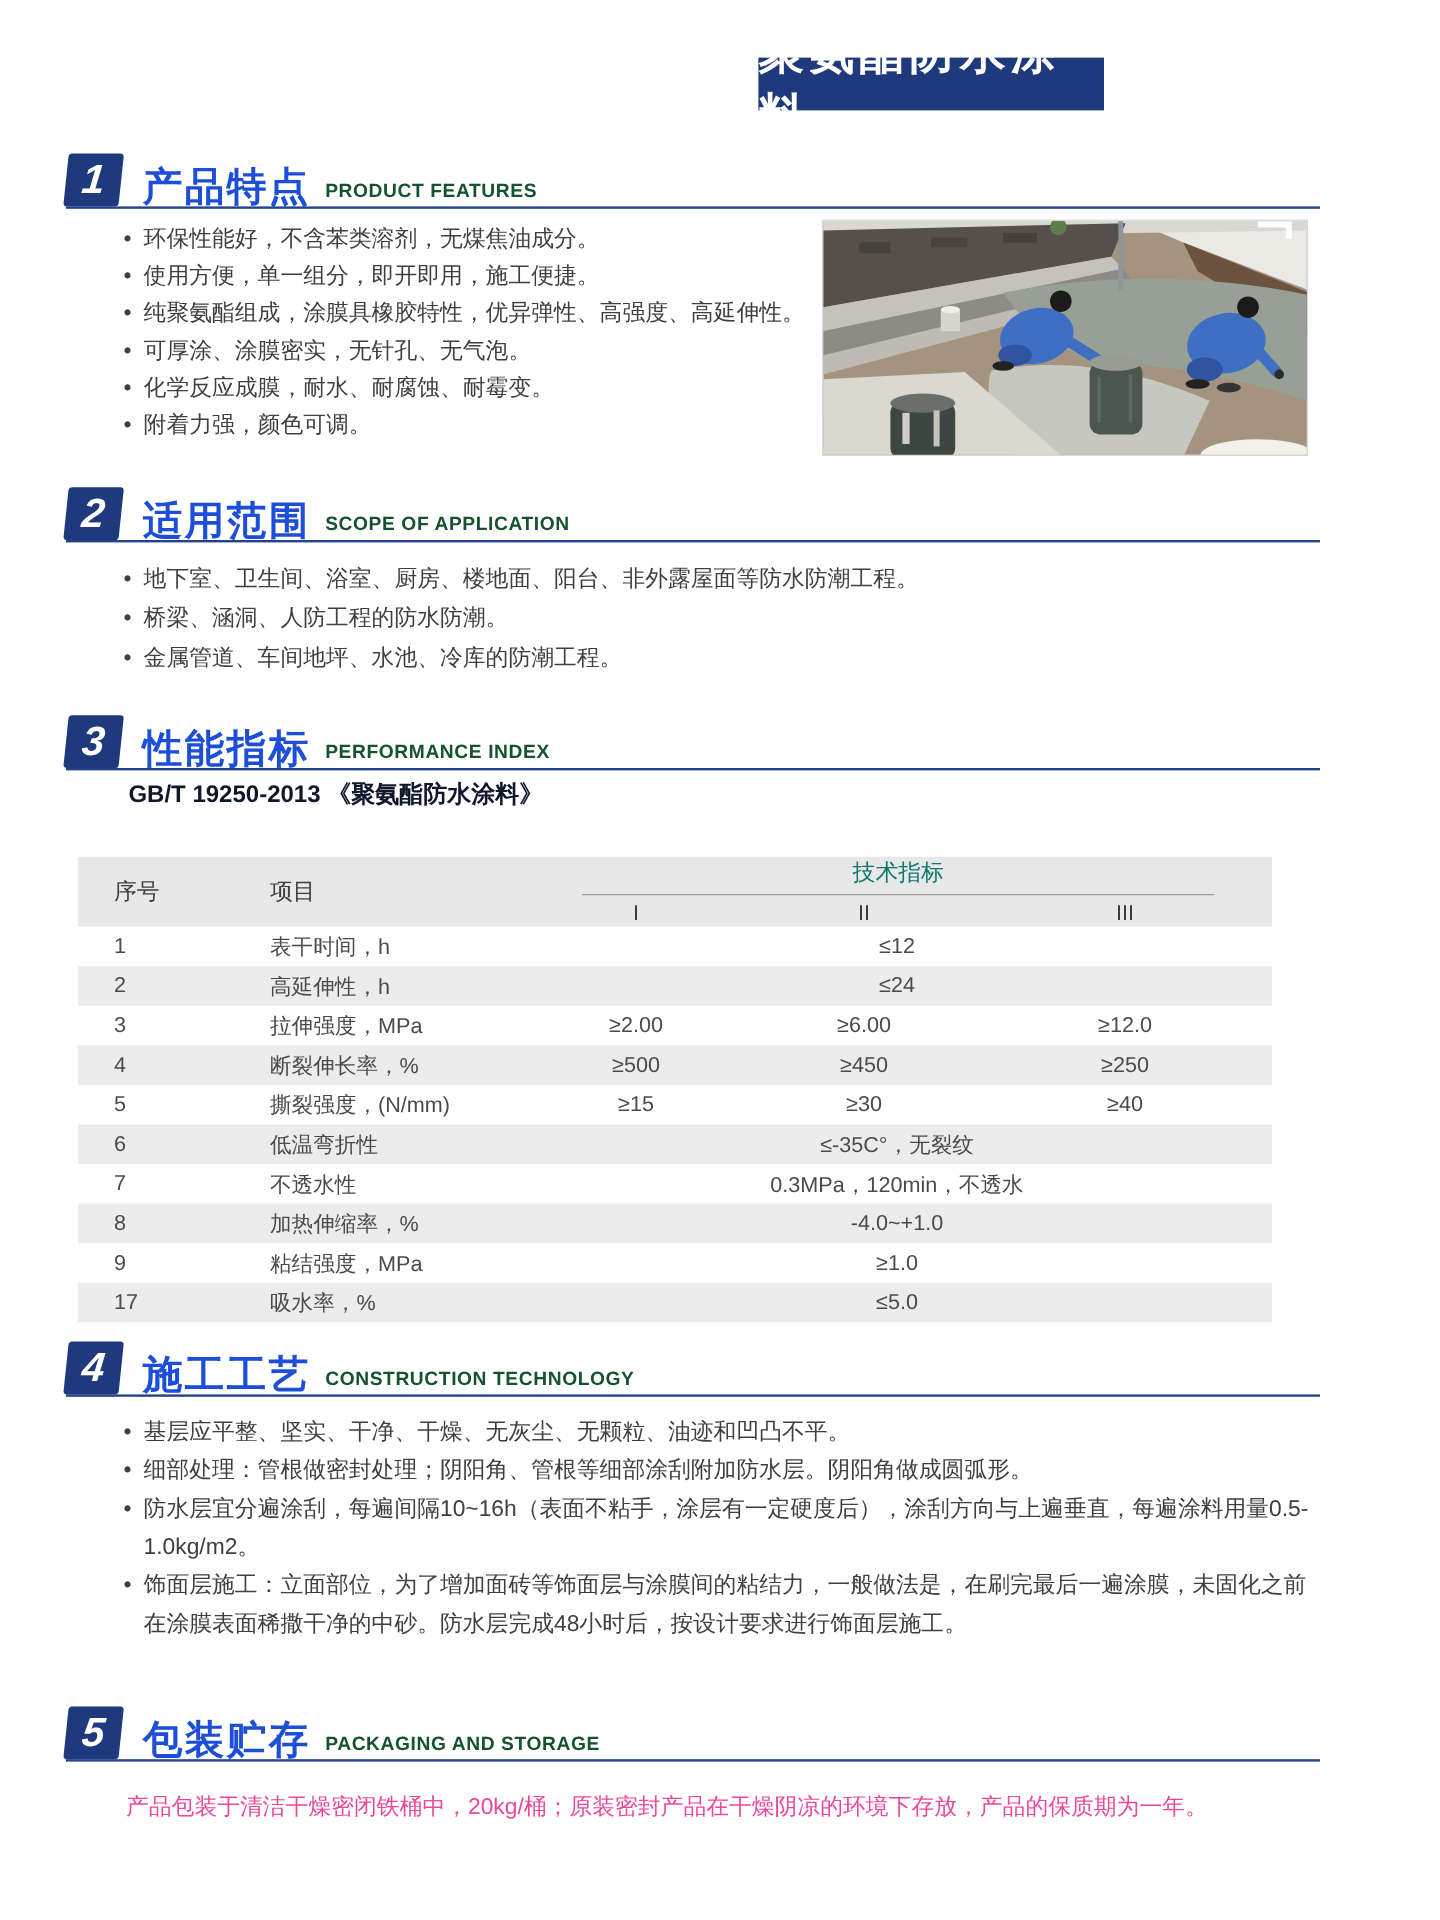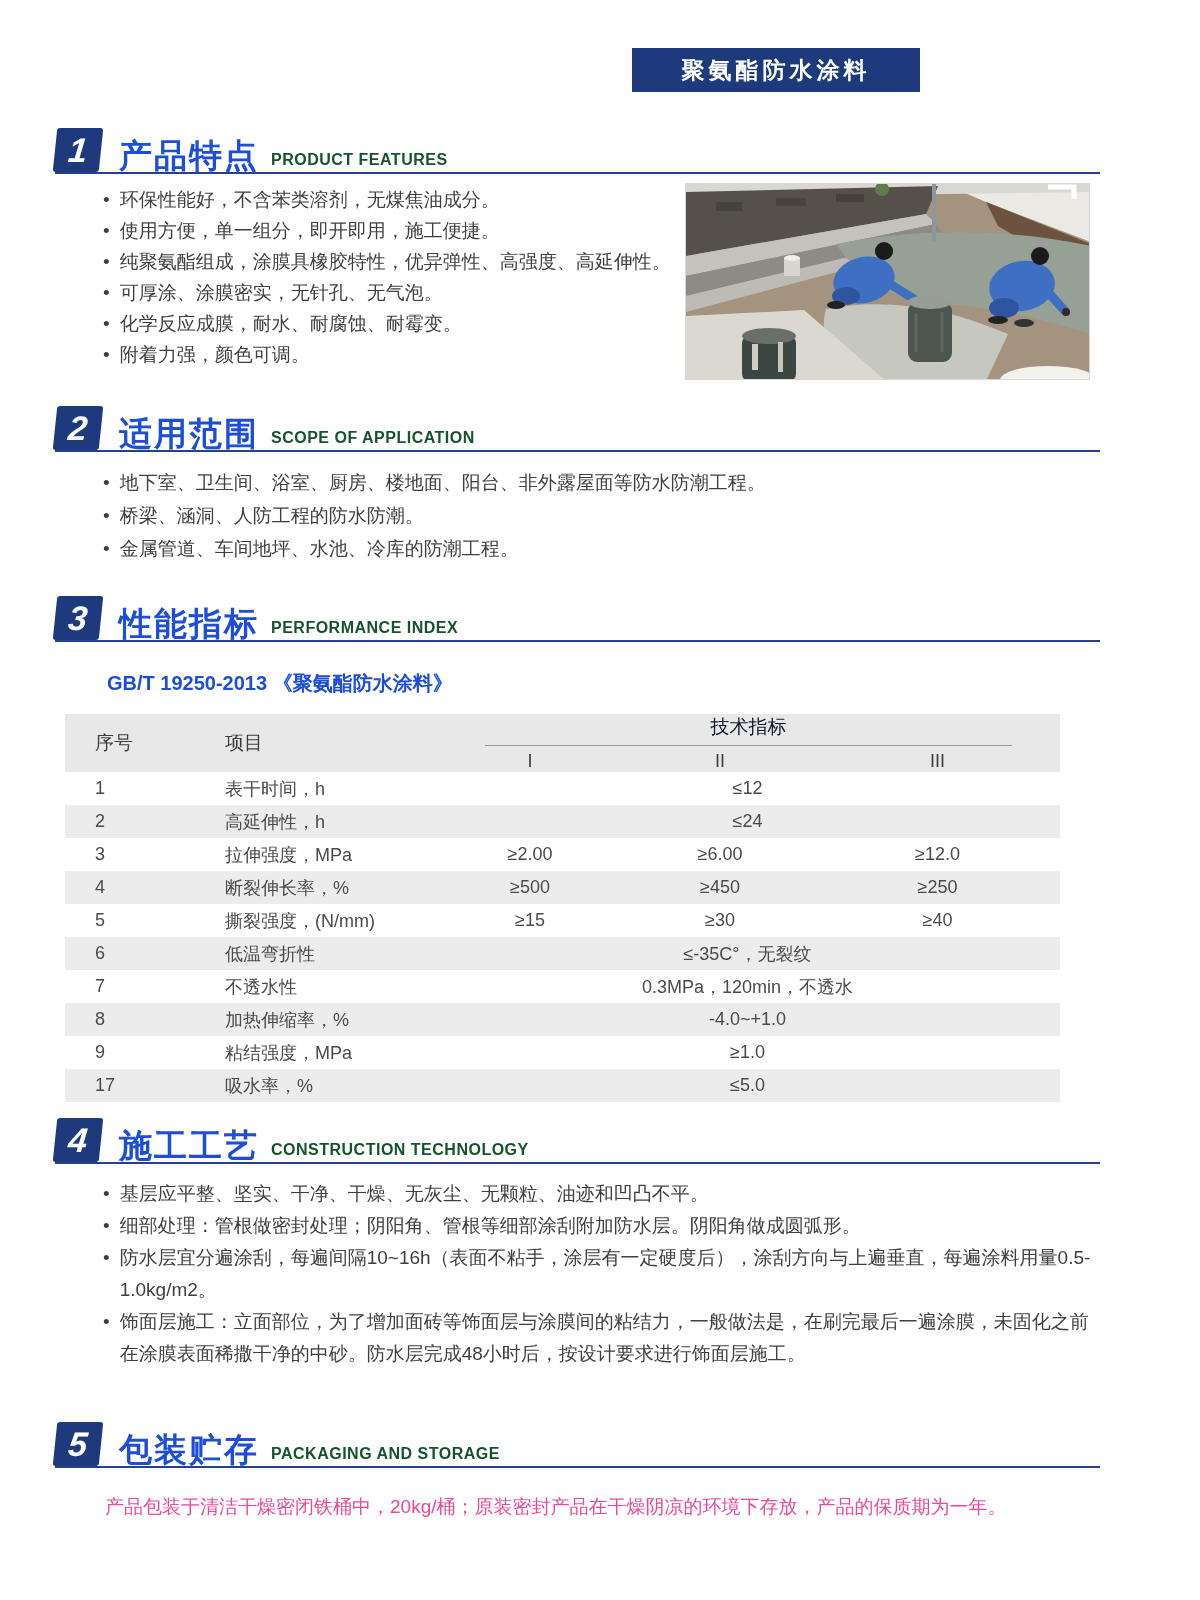--- a/index.html
+++ b/index.html
@@ -3,21 +3,21 @@
 <meta charset="utf-8">
 <style>
   html,body{margin:0;padding:0;background:#ffffff;}
   .page{
     position:relative;width:1200px;height:1600px;background:#ffffff;
     font-family:"Liberation Sans","DejaVu Sans",sans-serif;overflow:hidden;
   }
   
   .title-banner{
     position:absolute;left:632px;top:48px;width:288px;height:44px;
-    background:#1e3a7c;color:#ffffff;font-size:23px;font-weight:bold;
+    background:#1e3a7c;color:#ffffff;font-size:38px;font-weight:bold;
     display:flex;align-items:center;justify-content:center;letter-spacing:4px;
   }
   
   .section-header{
     position:absolute;left:55px;width:1045px;height:46px;
     border-bottom:2px solid #24418e;display:flex;align-items:flex-end;
   }
   .num-box{
     width:46px;height:44px;background:#1e3a7c;color:#ffffff;
     font-size:34px;font-weight:bold;font-style:italic;
@@ -30,27 +30,27 @@
   .bullets{position:absolute;color:#3f3f3f;font-size:19px;}
   .bullet{display:flex;align-items:flex-start;}
   .bullet .dot{flex:0 0 auto;margin-right:10px;}
   .bullets-tight .bullet{height:31px;line-height:31px;white-space:nowrap;}
   .bullets-mid .bullet{height:33px;line-height:33px;white-space:nowrap;}
   .bullets-wide{line-height:32px;}
   .bullets-wide .bullet{margin:0;}
   
   .photo{position:absolute;left:685px;top:183px;width:405px;height:197px;border:1px solid #d8d8d8;box-sizing:border-box;overflow:hidden;}
   
-  .std-line{position:absolute;left:107px;top:670px;font-size:20px;font-weight:bold;color:#1d4ed8;}
+  .std-line{position:absolute;left:107px;top:648px;font-size:20px;font-weight:bold;color:#0f172a;}
   
   .perf-table{position:absolute;left:65px;top:678px;width:995px;font-size:18px;color:#4a4a4a;margin-top:36px;}
   .pt-header{background:#e8e8e8;display:grid;grid-template-columns:130px 240px 625px;height:58px;}
   .pt-h-no,.pt-h-item{display:flex;align-items:center;padding-left:30px;box-sizing:border-box;font-size:19px;color:#3c3c3c;}
   .pt-h-tech{display:flex;flex-direction:column;justify-content:center;}
-  .tech-label{text-align:center;border-bottom:1px solid #9a9a9a;padding-bottom:5px;margin:0 48px 0 50px;font-size:19px;color:#0f172a;}
+  .tech-label{text-align:center;border-bottom:1px solid #9a9a9a;padding-bottom:5px;margin:0 48px 0 50px;font-size:19px;color:#0f766e;}
   .tech-levels{display:grid;grid-template-columns:190px 190px 245px;padding-top:5px;}
   .tech-levels span{text-align:center;font-size:18px;color:#3c3c3c;}
   .pt-row{display:grid;grid-template-columns:130px 240px 190px 190px 245px;height:33px;align-items:center;}
   .pt-row:nth-child(even){background:#ececec;}
   .pt-row .c-no{padding-left:30px;}
   .pt-row .c-item{padding-left:30px;}
   .pt-row .c-val{text-align:center;}
   .pt-row .c-span{grid-column:3/6;text-align:center;}
   
   .pack-body{position:absolute;left:105px;top:1492px;width:1010px;font-size:19px;color:#ec4899;line-height:30px;}

